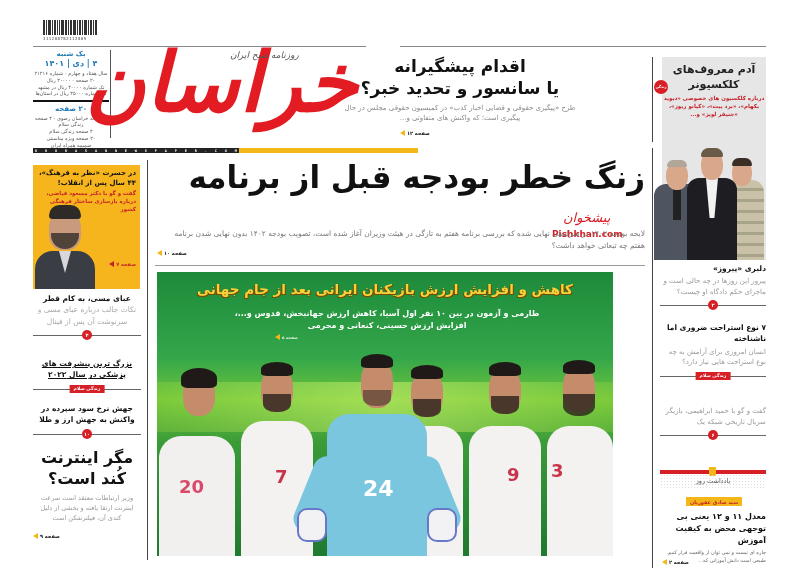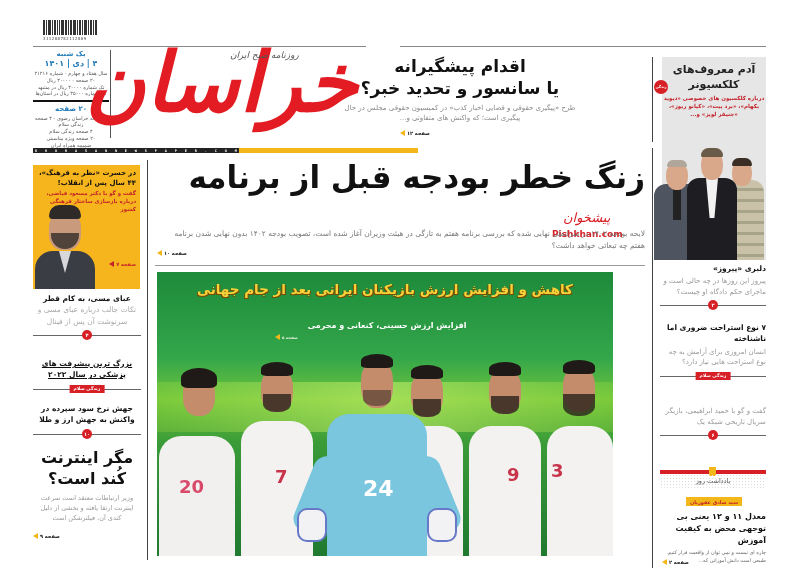--- a/index.html
+++ b/index.html
@@ -324,21 +324,21 @@
   <div class="page-ref" style="margin-top:2px;">
     <span>صفحه ۹</span>
     <span class="arrow"></span>
   </div>
 </div>
 
 <div class="photo">
   <div class="glow"></div>
   <h2>کاهش و افزایش ارزش بازیکنان ایرانی بعد از جام جهانی</h2>
   <p>
-    <br>
+    <span>طارمی و آزمون در بین ۱۰ نفر اول آسیا، کاهش ارزش جهانبخش، قدوس و...،</span><br>
     <span>افزایش ارزش حسینی، کنعانی و محرمی</span>
   </p>
   <div class="pref page-ref">
     <span class="lbl">صفحه ۵</span>
     <span class="arrow"></span>
   </div>
 
   <div class="player" style="left:0;width:80px;height:190px;">
     <div class="shirt" style="left:2px;width:76px;height:120px;background:#f1f0ee;"></div>
     <div class="head" style="left:26px;top:8px;width:32px;height:42px;"></div>

